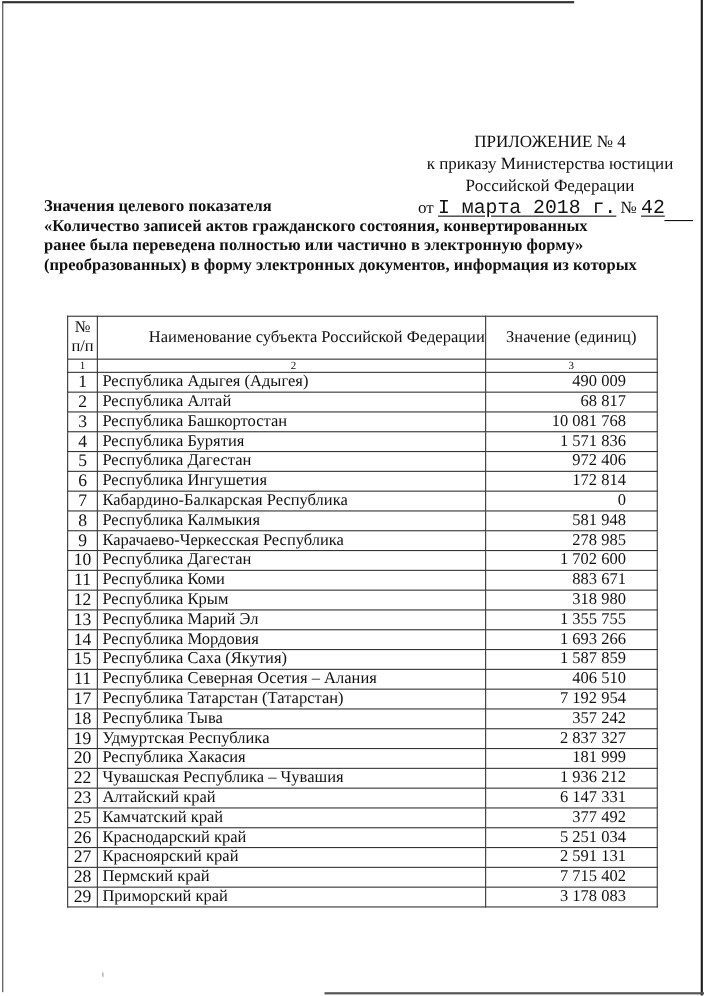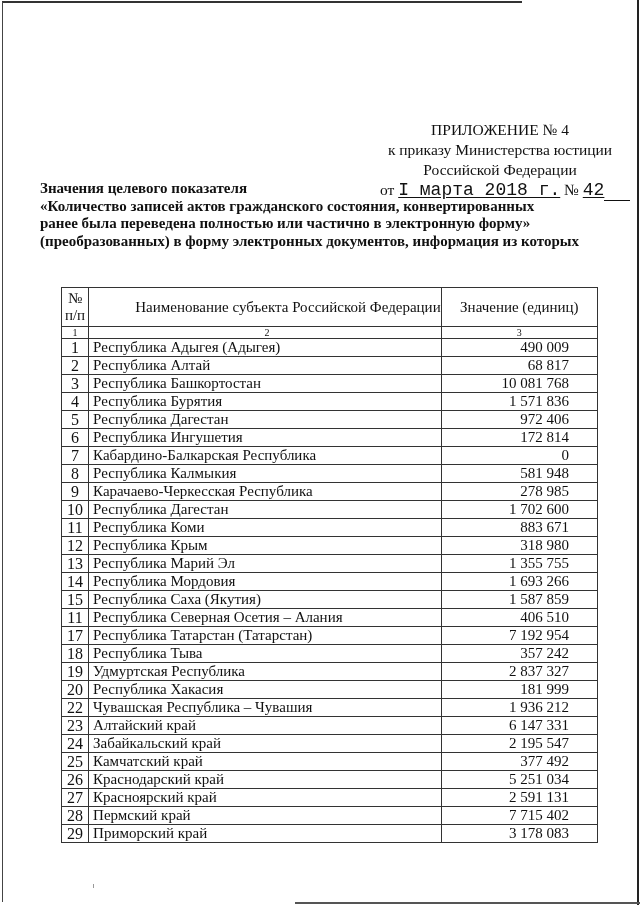--- a/index.html
+++ b/index.html
@@ -182,25 +182,20 @@
         <td class="c1">22</td>
         <td class="c2">Чувашская Республика – Чувашия</td>
         <td class="c3">1 936 212</td>
       </tr>
       <tr class="row">
         <td class="c1">23</td>
         <td class="c2">Алтайский край</td>
         <td class="c3">6 147 331</td>
       </tr>
       <tr class="row">
-        <td class="c1">24</td>
-        <td class="c2">Забайкальский край</td>
-        <td class="c3">2 195 547</td>
-      </tr>
-      <tr class="row">
         <td class="c1">25</td>
         <td class="c2">Камчатский край</td>
         <td class="c3">377 492</td>
       </tr>
       <tr class="row">
         <td class="c1">26</td>
         <td class="c2">Краснодарский край</td>
         <td class="c3">5 251 034</td>
       </tr>
       <tr class="row">

